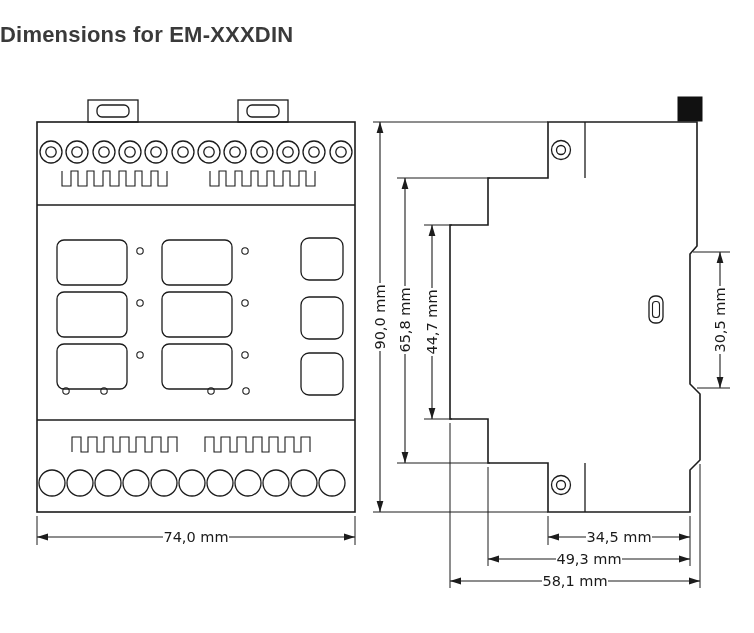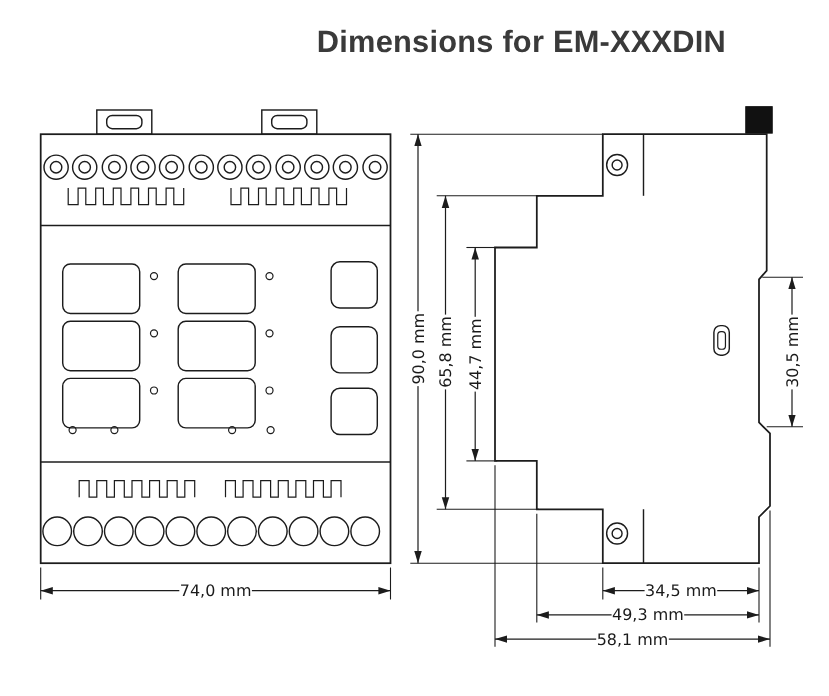--- a/index.html
+++ b/index.html
@@ -1,20 +1,20 @@
 <!DOCTYPE html>
 <html><head>
 <meta charset="utf-8">
 <style>
   html,body { margin:0; padding:0; }
   body { width:754px; height:633px; background:#ffffff; font-family:"Liberation Sans", sans-serif; }
   .page { position:relative; width:754px; height:633px; background:#fff; overflow:hidden; }
   .title {
     position:absolute; top:22px; left:0; width:660px;
-    text-align:right; font-size:28px; font-weight:bold; color:#3a3a3a;
+    text-align:left; font-size:22px; font-weight:bold; color:#3a3a3a;
     letter-spacing:0.2px;
     font-family:"Liberation Sans", sans-serif;
   }
   svg { position:absolute; top:0; left:0; }
   .outline { fill:none; stroke:#1c1c1c; stroke-width:1.6; }
   .detail  { fill:none; stroke:#1c1c1c; stroke-width:1.3; }
   .thin    { fill:none; stroke:#1c1c1c; stroke-width:1.1; }
   .dim     { fill:none; stroke:#1c1c1c; stroke-width:1.1; }
   .ext     { fill:none; stroke:#1c1c1c; stroke-width:1; }
   .knock   { fill:#ffffff; }

